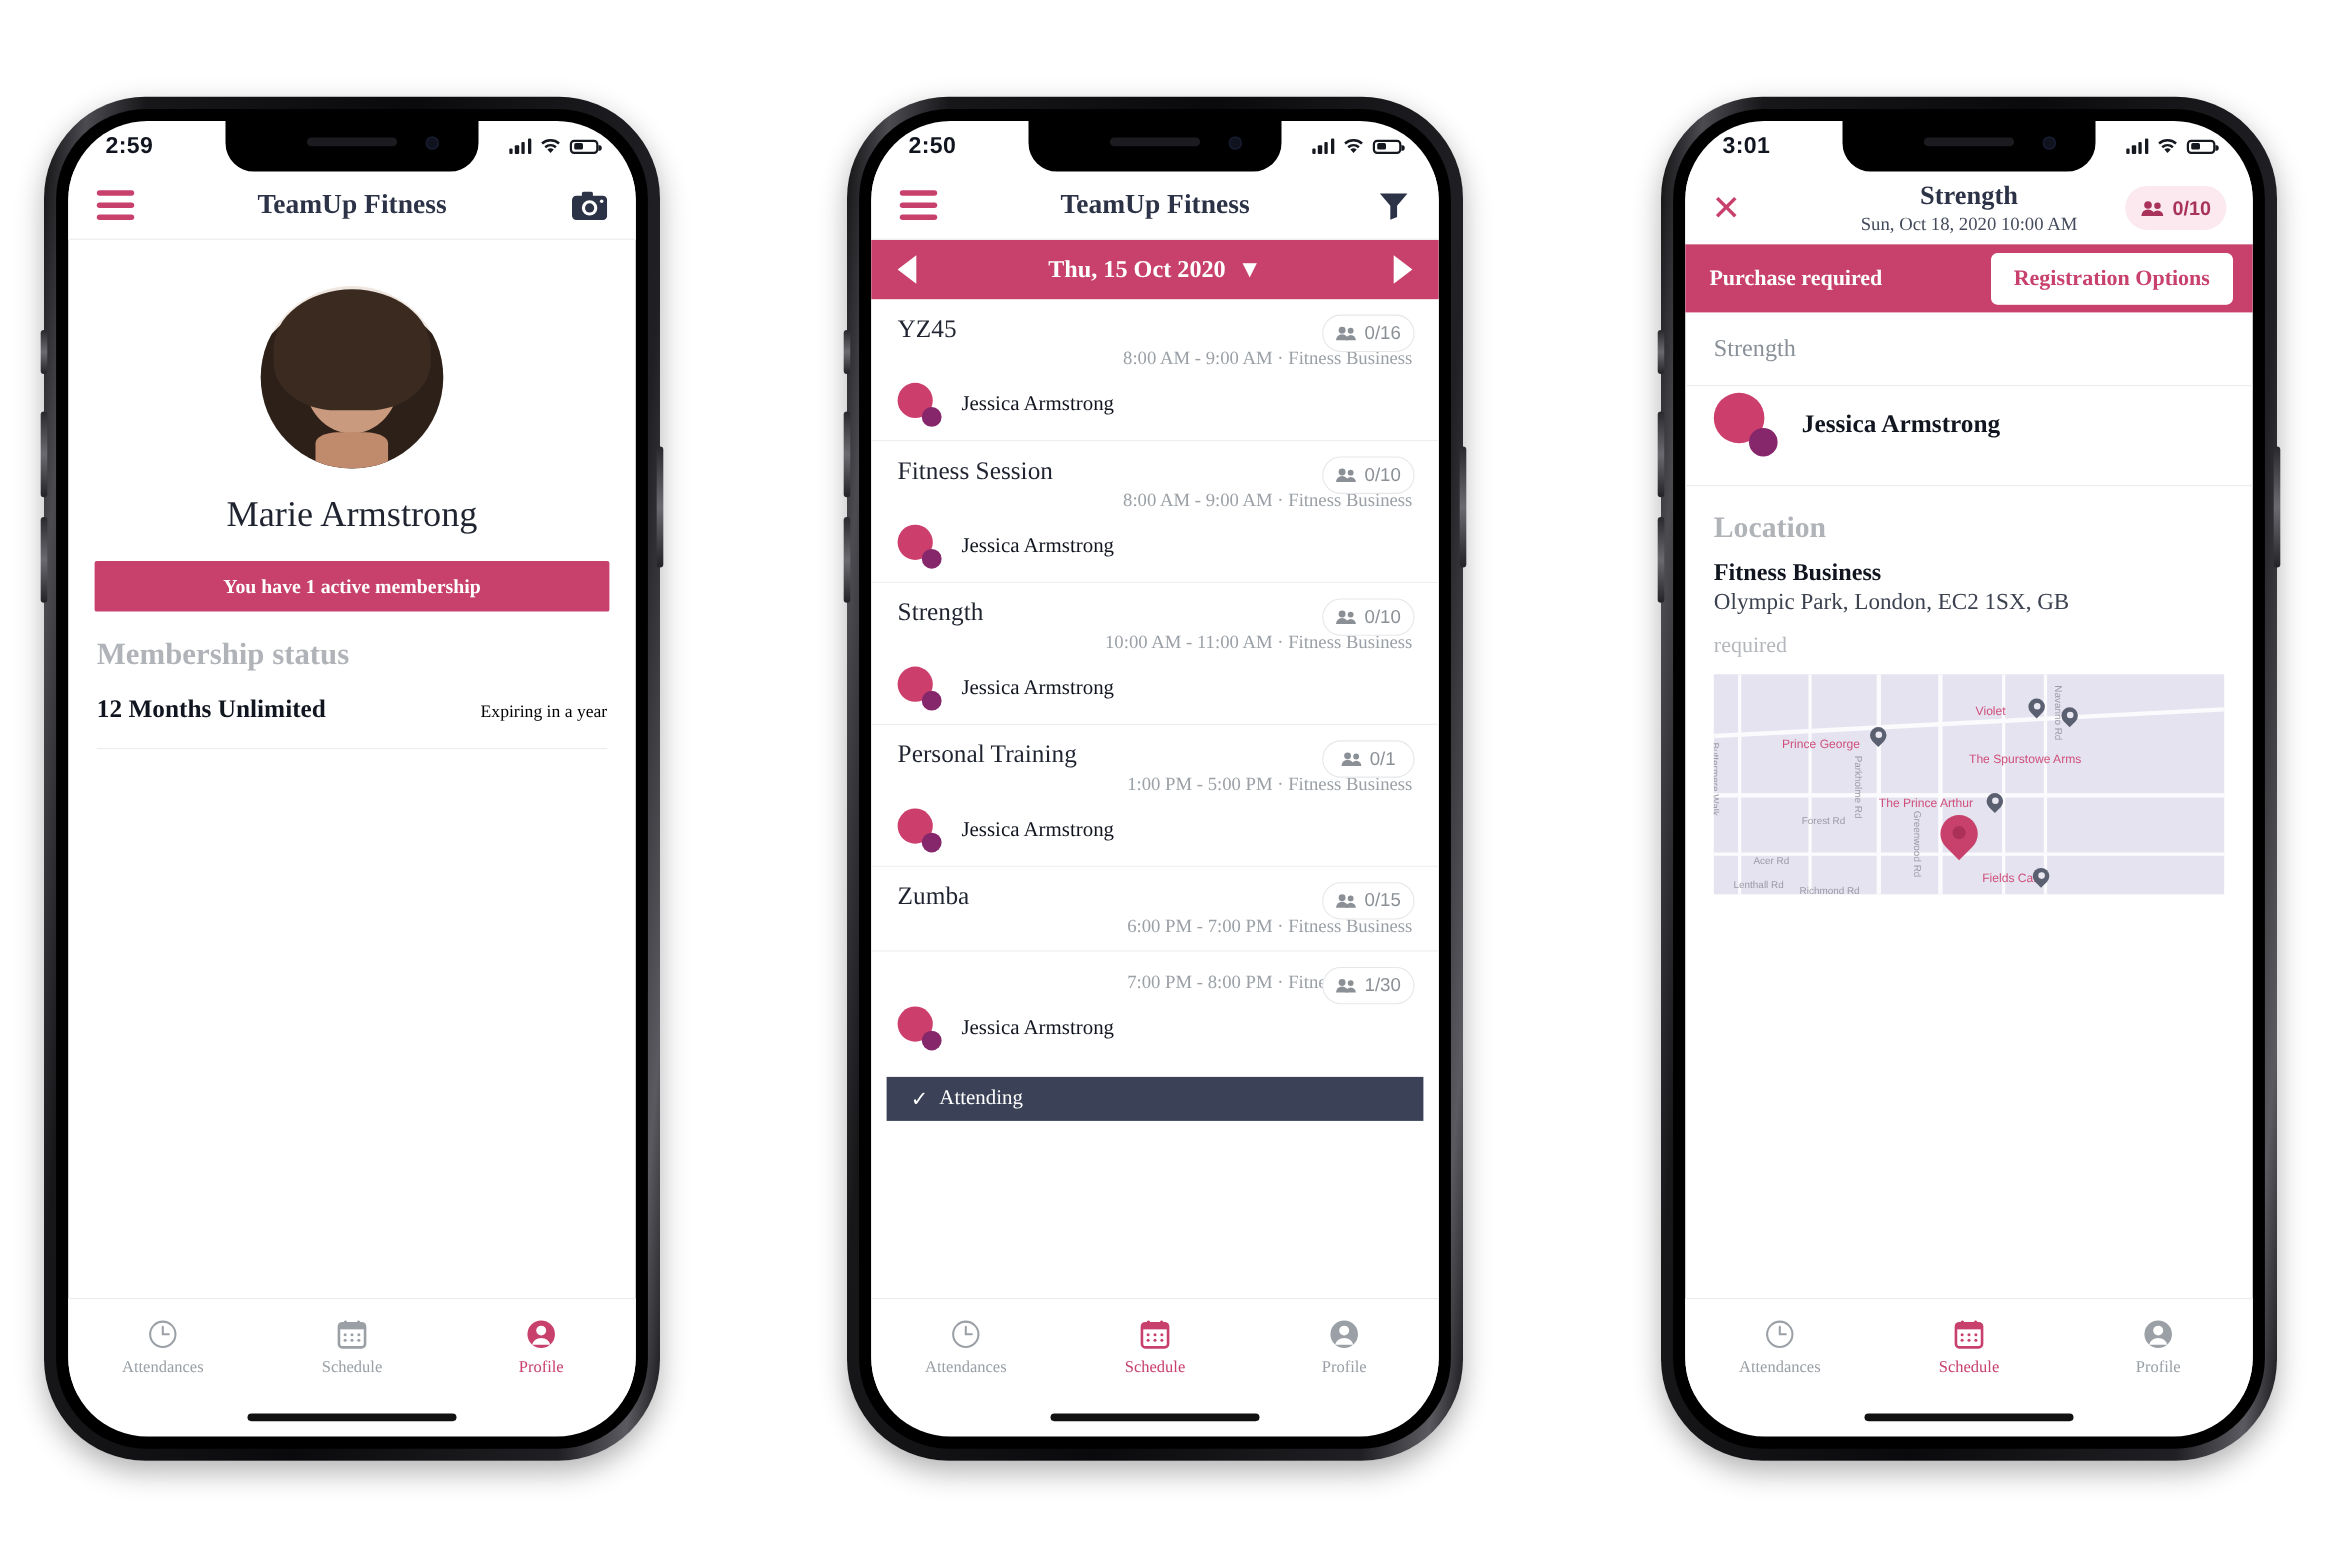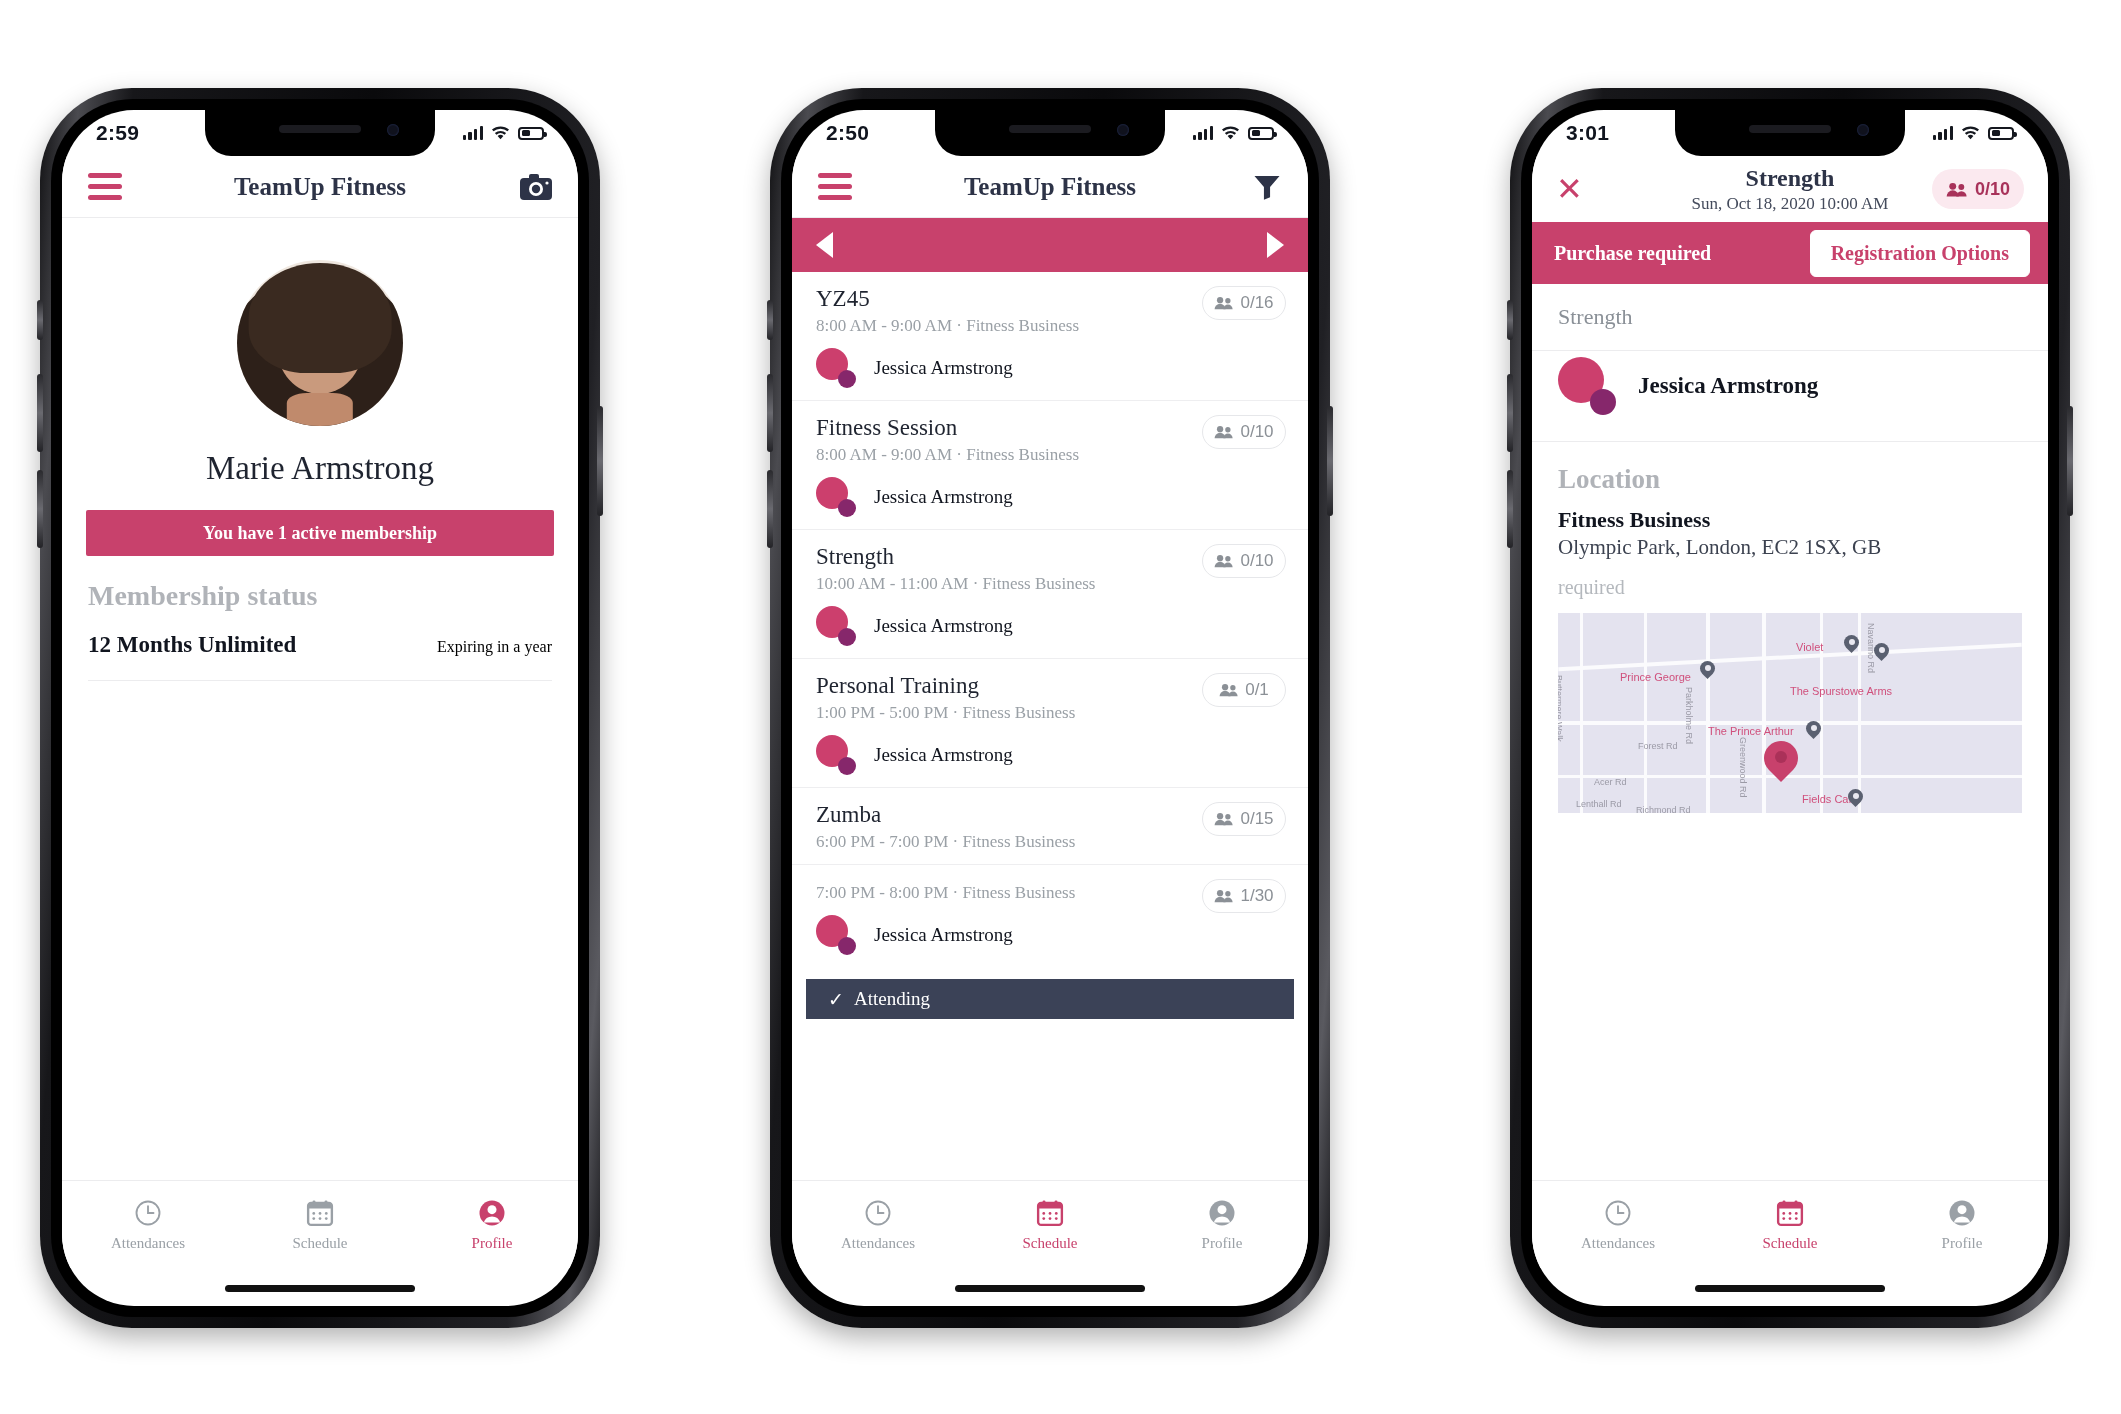--- a/index.html
+++ b/index.html
@@ -136,21 +136,21 @@
     display:flex; align-items:center; justify-content:space-between; padding:0 24px; z-index:14;
   }
   .datebar .dtxt{ position:absolute;left:0;right:0;text-align:center;color:#fff;font-size:22px;font-weight:700; }
   .arrow{ width:0;height:0;border-top:13px solid transparent;border-bottom:13px solid transparent; z-index:2; cursor:pointer;}
   .arrow.l{ border-right:17px solid #fff; }
   .arrow.r{ border-left:17px solid #fff; }
 
   .classlist{ position:absolute; top:162px; left:0;right:0; bottom:126px; overflow:hidden; background:#fff; }
   .citem{ padding:14px 24px 12px 24px; border-bottom:1px solid #eeeef0; position:relative; }
   .citem .cname{ font-size:23px; font-weight:400; color:#1f2430; }
-  .citem .cmeta{ font-size:17px; color:#9aa0a6; margin-top:4px; }
+  .citem .cmeta{ font-size:17px; color:#9aa0a6; margin-top:4px;text-align:right; }
   .cap{
     position:absolute; right:22px; top:14px;
     min-width:84px; height:34px; border-radius:19px; border:1px solid #e6e7ea; background:#fff;
     display:flex;align-items:center;justify-content:center;gap:7px;
     font-size:17px; color:#8b9096;
     font-family:"Liberation Sans", sans-serif;
   }
   .instr{ display:flex; align-items:center; gap:18px; margin-top:12px; }
   .iav{ position:relative; width:40px; height:40px; flex:none; }
   .iav .big{ position:absolute;left:0;top:0;width:32px;height:32px;border-radius:50%;background:#cc3f6d; }
@@ -370,20 +370,24 @@
         <div class="title">TeamUp Fitness</div>
         <div class="hdr-ic">
           <svg width="30" height="26" viewBox="0 0 24 22">
             <path d="M1.4 1.6h21.2L14.6 11v8.6l-5.2 2.2V11z" fill="#2d3347"></path>
           </svg>
         </div>
       </div>
 
       <div class="datebar">
         <div class="arrow l"></div>
+        <div class="dtxt">
+          <span>Thu, 15 Oct 2020</span>
+          <span>&nbsp;▼</span>
+        </div>
         <div class="arrow r"></div>
       </div>
 
       <div class="classlist">
 
         <div class="citem">
           <div class="cname">YZ45</div>
           <div class="cmeta">8:00 AM - 9:00 AM · Fitness Business</div>
           <div class="cap">
             <svg width="19" height="14" viewBox="0 0 20 14">

